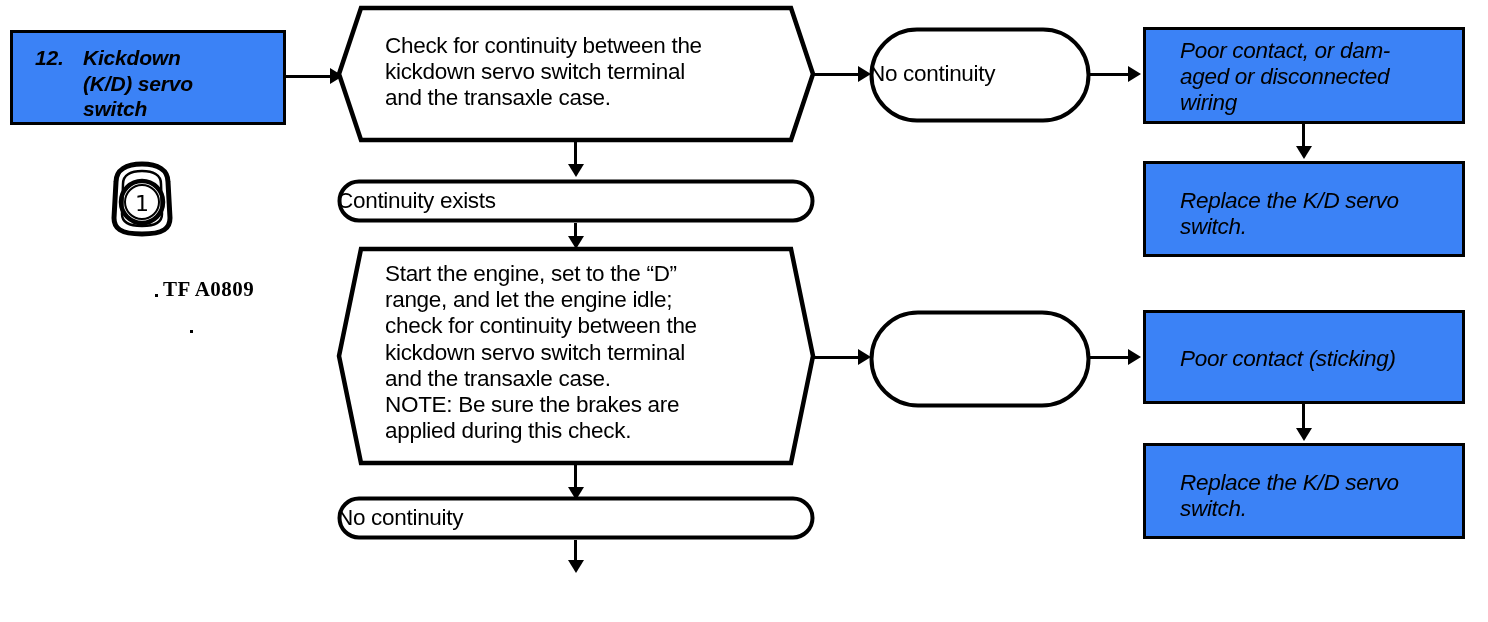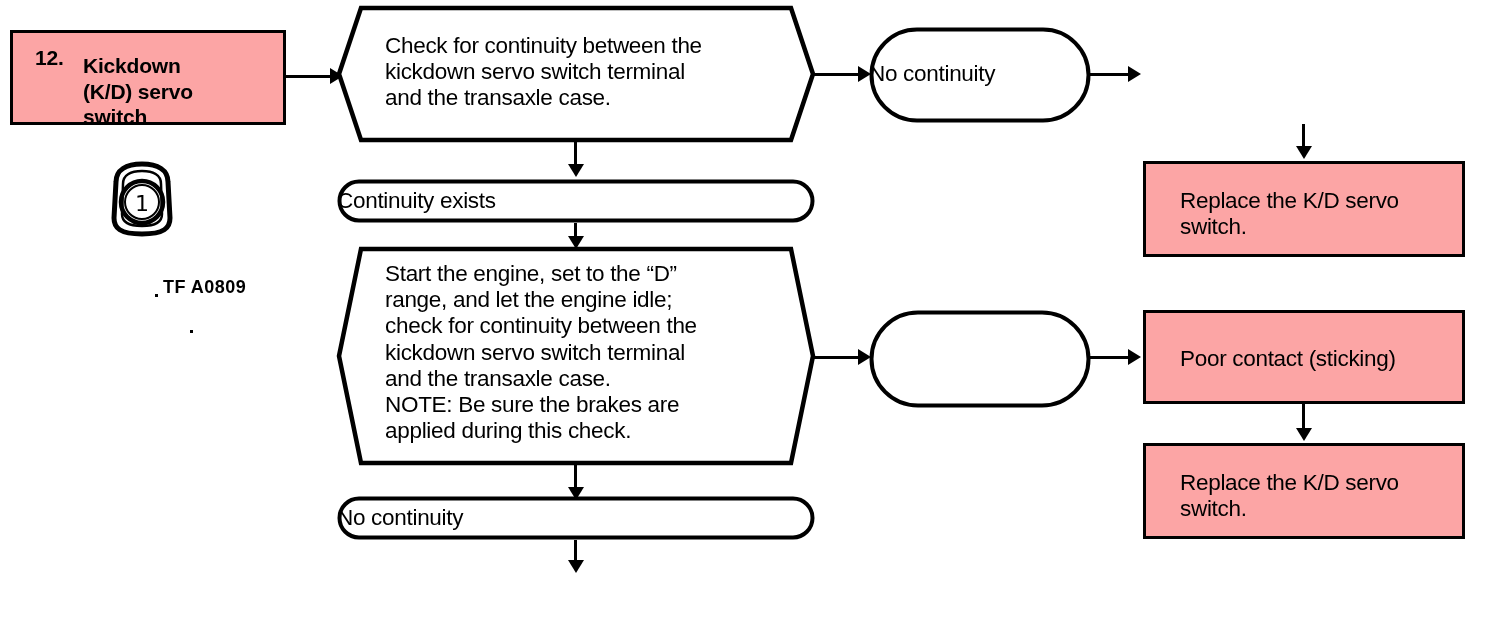--- a/index.html
+++ b/index.html
@@ -14,21 +14,22 @@
   #canvas {
     position: relative;
     width: 1488px;
     height: 622px;
     background: #ffffff;
     overflow: hidden;
   }
   .node {
     position: absolute;
     box-sizing: border-box;
-    background: #fca5a5;
+    background: #3b82f6;
+    font-style: italic;
   }
   
   .rect {
     border: 3px solid #000000;
   }
   .rect-thin {
     border: 2.5px solid #000000;
   }
   .txt {
     position: absolute;
@@ -82,39 +83,39 @@
     border-left: 8px solid transparent;
     border-right: 8px solid transparent;
     border-top: 13px solid #000000;
   }
   
   .part-fig {
     position: absolute;
   }
   .part-label {
     position: absolute;
-    font-family: Liberation Sans, sans-serif;
+    font-family: Liberation Serif, serif;
     font-weight: bold;
-    font-size: 18px;
+    font-size: 21px;
     letter-spacing: 0.5px;
   }
   .dot {
     position: absolute;
     width: 3px; height: 3px;
     background: #000000;
   }
 </style>
 </head>
 <body>
 
 <div id="canvas">
 
   <div class="node rect" style="left:10px; top:30px; width:276px; height:95px;">
     <div class="txt title-box-text" style="left:22px; top:12px;">12.</div>
-    <div class="txt title-box-text" style="left:70px; top:20px;">Kickdown
+    <div class="txt title-box-text" style="left:70px; top:12px;">Kickdown
 (K/D) servo
 switch</div>
   </div>
 
   <div class="part-fig" style="left:96px; top:156px; width:92px; height:92px;">
     <svg width="92" height="92" viewBox="0 0 92 92">
       <path d="M20 26 C20 14, 30 8, 46 8 C62 8, 72 14, 72 26 L74 62 C74 72, 68 78, 46 78 C24 78, 18 72, 18 62 Z" fill="none" stroke="#000" stroke-width="5"></path>
       <path d="M27 28 C27 19, 35 15, 46 15 C57 15, 65 19, 65 28 L66 58 C66 66, 60 70, 46 70 C32 70, 26 66, 26 58 Z" fill="none" stroke="#000" stroke-width="2.5"></path>
       <circle cx="46" cy="46" r="21" fill="none" stroke="#000" stroke-width="4.5"></circle>
       <circle cx="46" cy="46" r="17" fill="none" stroke="#000" stroke-width="2"></circle>
@@ -184,20 +185,25 @@
   <div class="oval" style="position:absolute; left:869px; top:27px; width:222px; height:96px;">
     <svg width="222" height="96" viewBox="0 0 222 96">
       <rect x="2.5" y="2.5" width="217" height="91" rx="45.5" ry="45.5" fill="#ffffff" stroke="#000" stroke-width="4"></rect>
     </svg>
     <div class="txt center-text" style="left:0; top:34px;">No continuity</div>
   </div>
 
   <div class="line-h" style="left:1089px; top:73px; width:42px;"></div>
   <div class="arrow-r" style="left:1128px; top:66px;"></div>
 
+  <div class="node rect" style="left:1143px; top:27px; width:322px; height:97px;">
+    <div class="txt body-text" style="left:34px; top:8px;">Poor contact, or dam-
+aged or disconnected
+wiring</div>
+  </div>
 
   <div class="line-v" style="left:1302px; top:124px; height:26px;"></div>
   <div class="arrow-d" style="left:1296px; top:146px;"></div>
 
   <div class="node rect" style="left:1143px; top:161px; width:322px; height:96px;">
     <div class="txt body-text" style="left:34px; top:24px;">Replace the K/D servo
 switch.</div>
   </div>
 
   <div class="line-h" style="left:812px; top:356px; width:52px;"></div>

